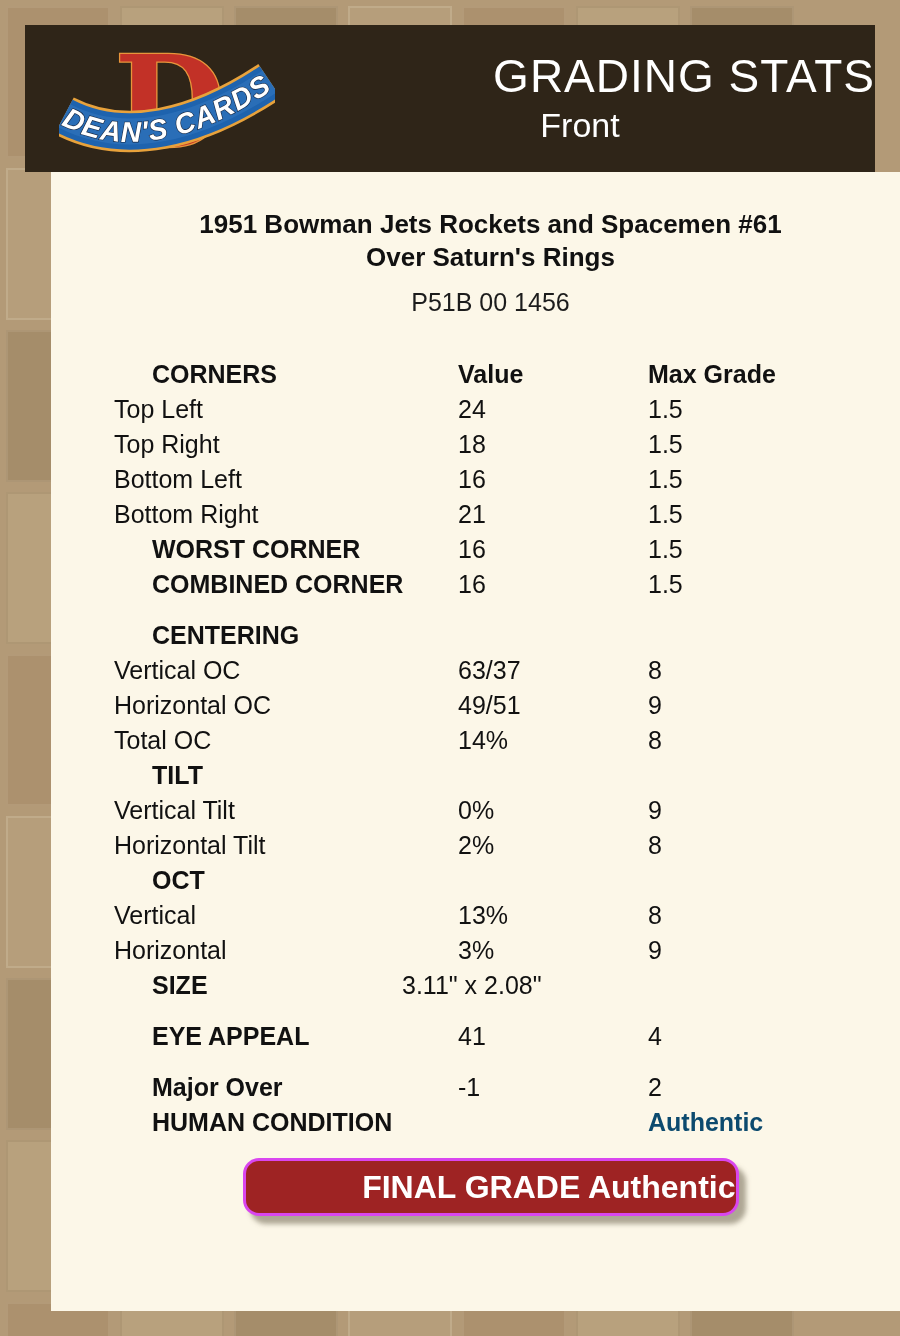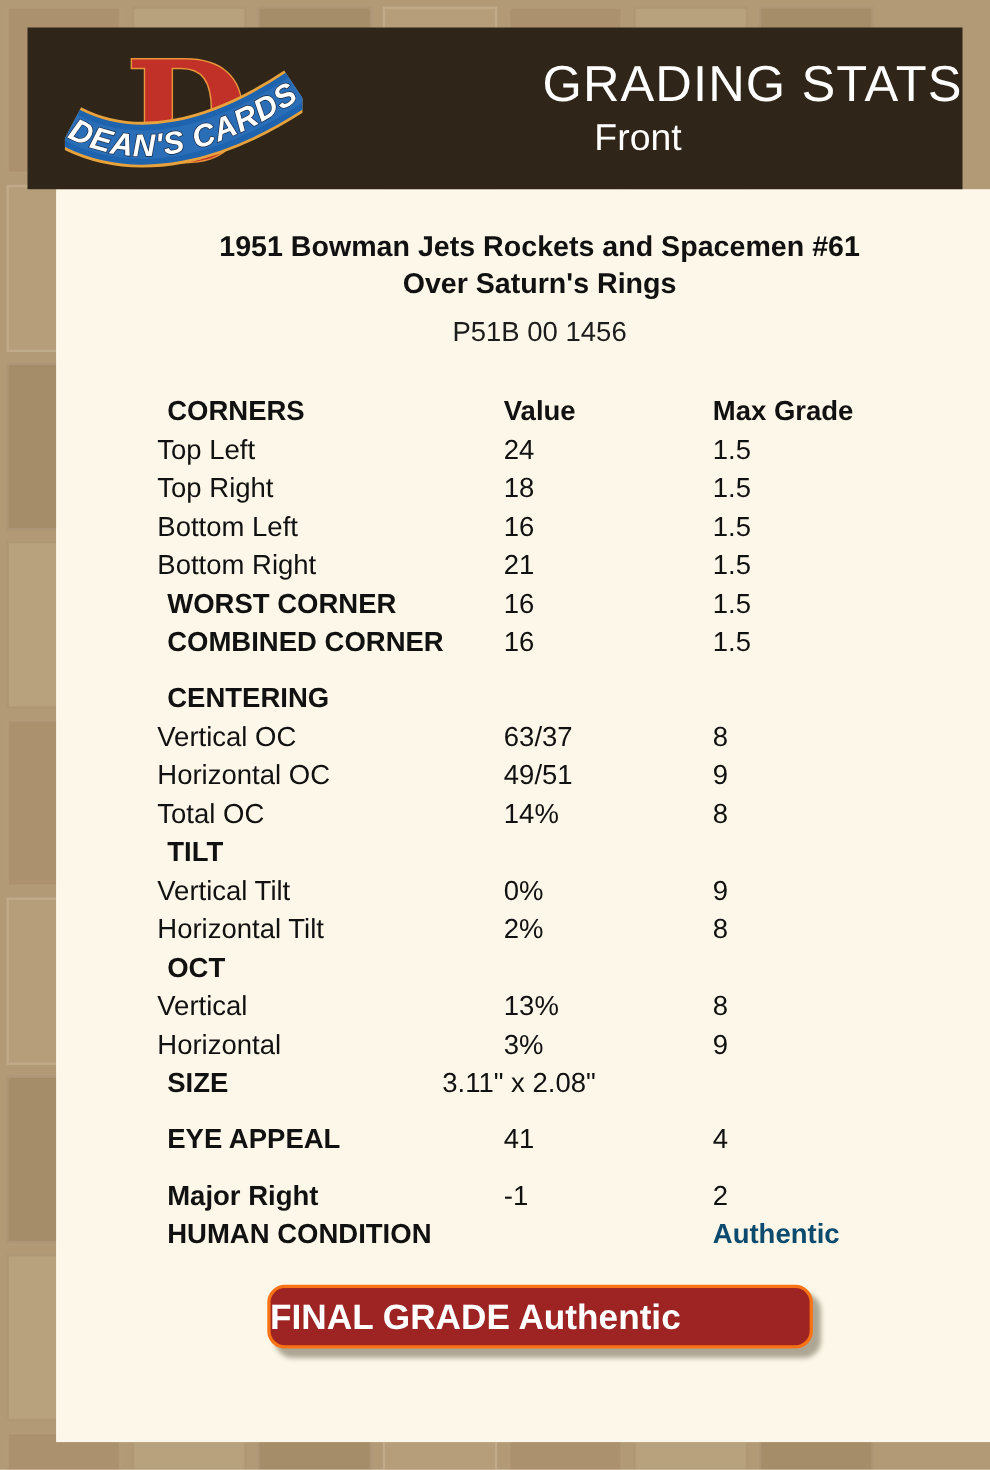--- a/index.html
+++ b/index.html
@@ -37,32 +37,32 @@
     position:absolute;left:51px;top:172px;width:879px;height:1139px;z-index:1;
     background:#FCF7E8;box-sizing:border-box;padding-top:36px;
   }
   .card-title{font-weight:bold;font-size:26px;line-height:33px;text-align:center;color:#111;}
   .serial{font-size:25px;line-height:30px;text-align:center;color:#1c1c1c;margin-top:13px;}
 
   .table{margin-top:40px;color:#111;}
   .row{display:grid;grid-template-columns:407px 190px 155px;height:35px;line-height:35px;font-size:25px;}
   .lbl{padding-left:101px;white-space:nowrap;}
   .lbl.section{font-weight:bold;}
-  .lbl.indent{padding-left:92px;font-weight:normal;}
+  .lbl.indent{padding-left:63px;font-weight:normal;}
   .val,.grd{white-space:nowrap;}
   .hdr{font-weight:bold;}
   .gap{margin-top:16px;}
   .size-value{transform:translateX(-56px);}
   .maroon{color:#0c4a6e;font-weight:bold;}
 
   .final-grade{
-    display:block;width:490px;height:52px;margin:28px auto 0;
-    background:#9E2323;border:3px solid #f97316;border-radius:16px;
+    display:block;width:490px;height:52px;margin:18px auto 0;
+    background:#9E2323;border:3px solid #d946ef;border-radius:16px;
     box-shadow:7px 8px 5px rgba(110,100,80,0.55);
-    color:#FFFFFF;font-size:32px;font-weight:bold;line-height:52px;text-align:left;
+    color:#FFFFFF;font-size:32px;font-weight:bold;line-height:52px;text-align:right;
     cursor:pointer;
   }
 </style>
 </head>
 <body>
 
 <div class="bg">
     <div class="tile t0"></div>
     <div class="tile t1"></div>
     <div class="tile t2"></div>
@@ -248,21 +248,21 @@
       <div class="grd"></div>
     </div>
 
     <div class="row gap">
       <div class="lbl section">EYE APPEAL</div>
       <div class="val">41</div>
       <div class="grd">4</div>
     </div>
 
     <div class="row gap">
-      <div class="lbl section">Major Right</div>
+      <div class="lbl section">Major Over</div>
       <div class="val">-1</div>
       <div class="grd">2</div>
     </div>
     <div class="row">
       <div class="lbl section">HUMAN CONDITION</div>
       <div class="val"></div>
       <div class="grd maroon">Authentic</div>
     </div>
   </div>
 

